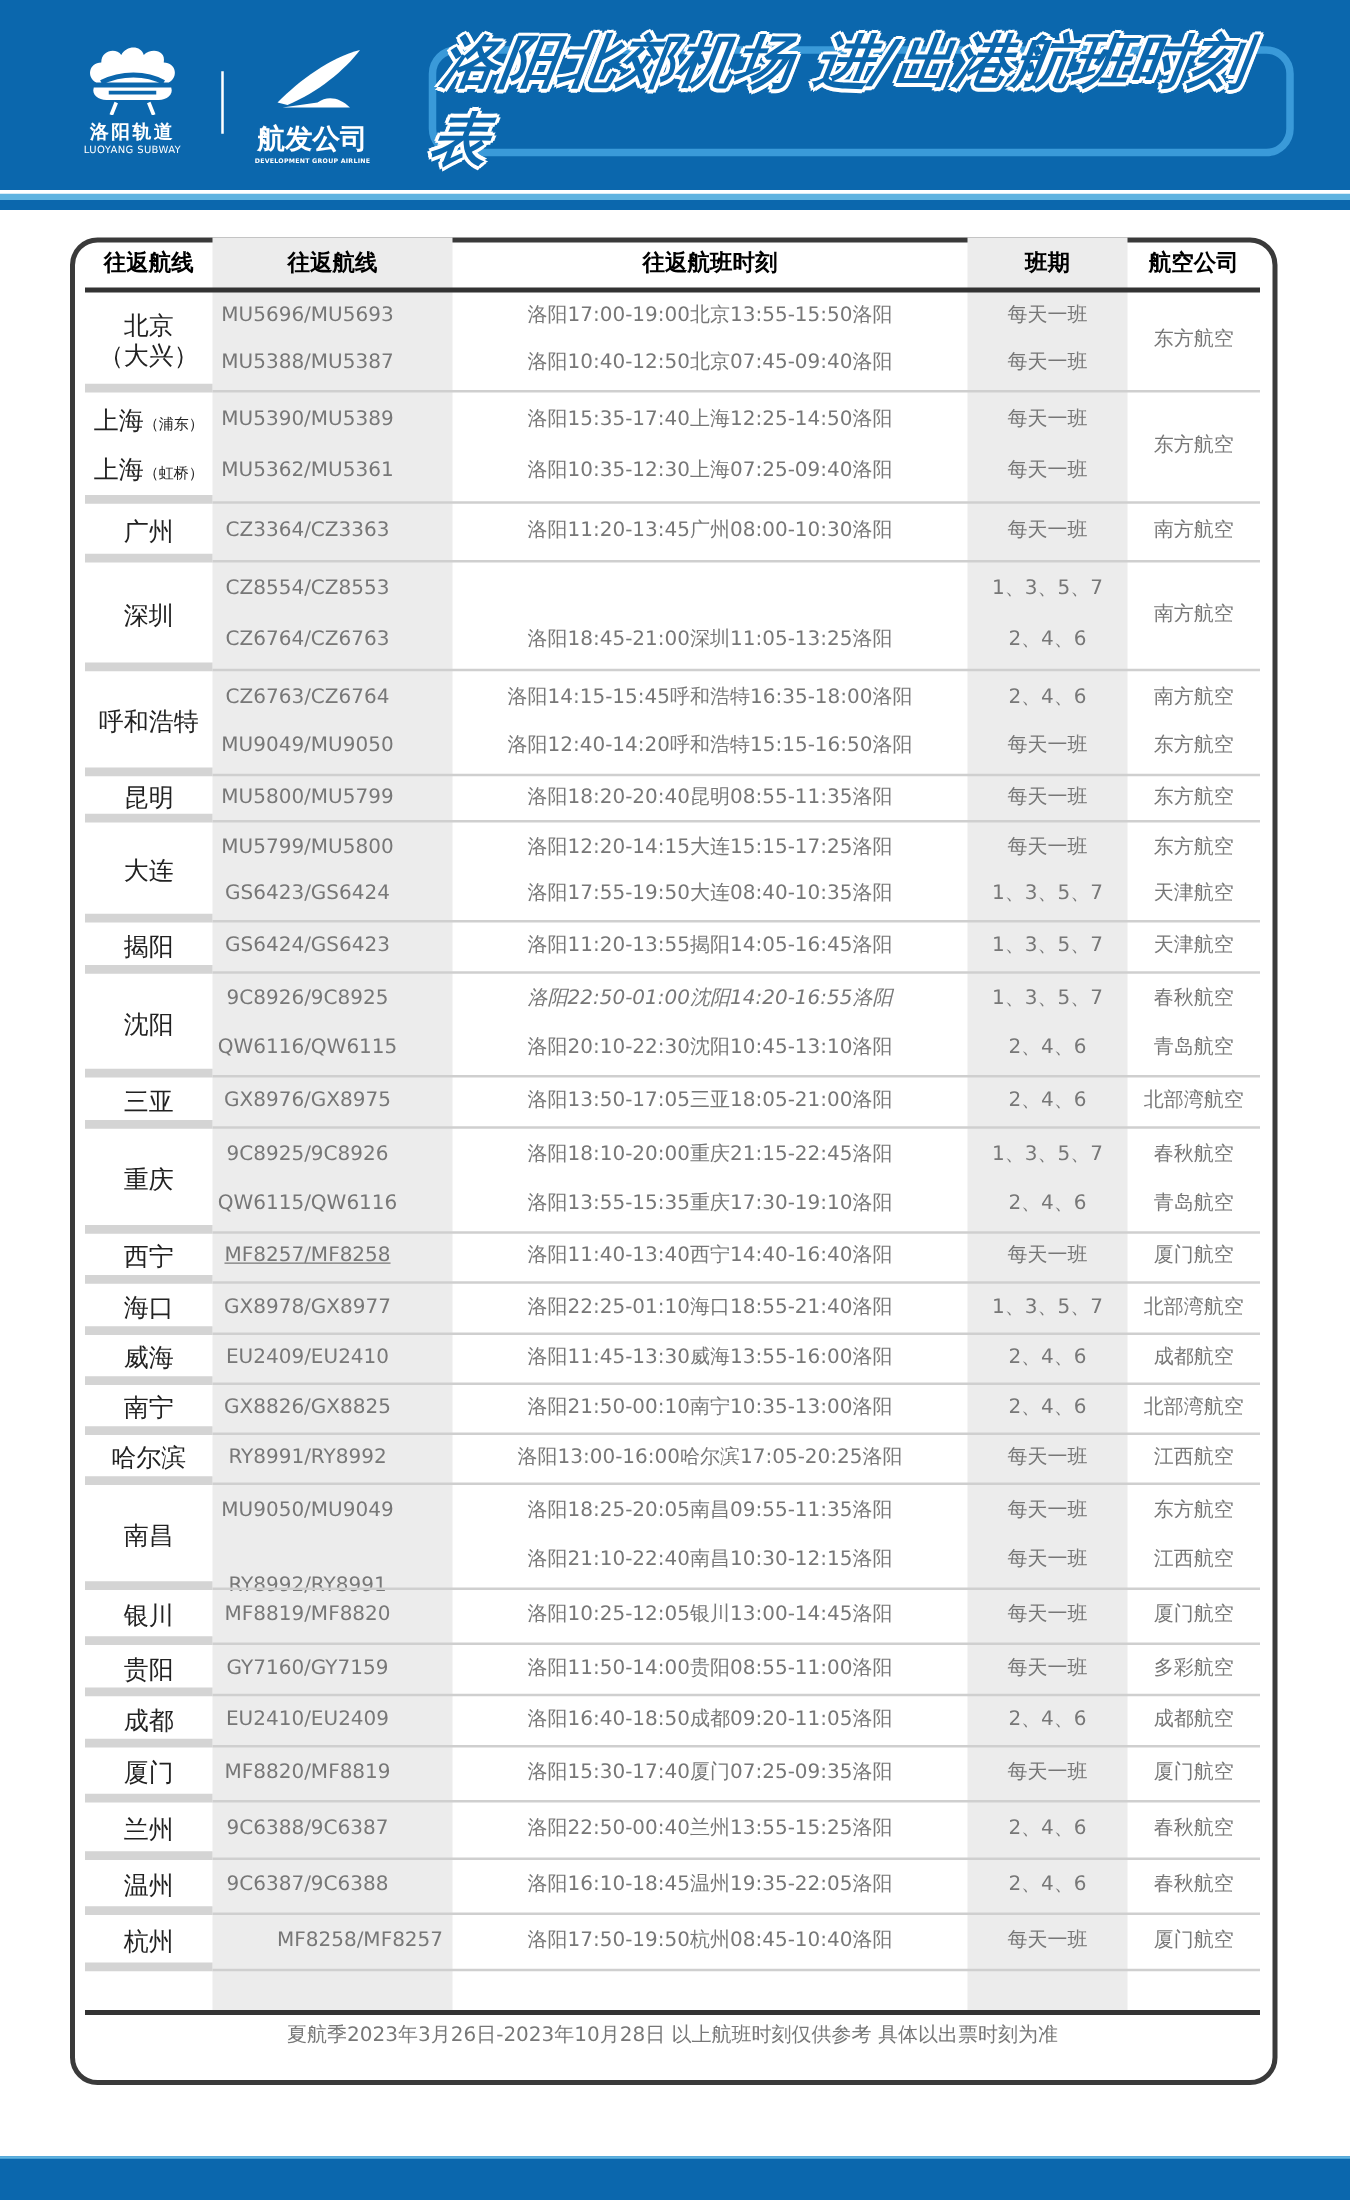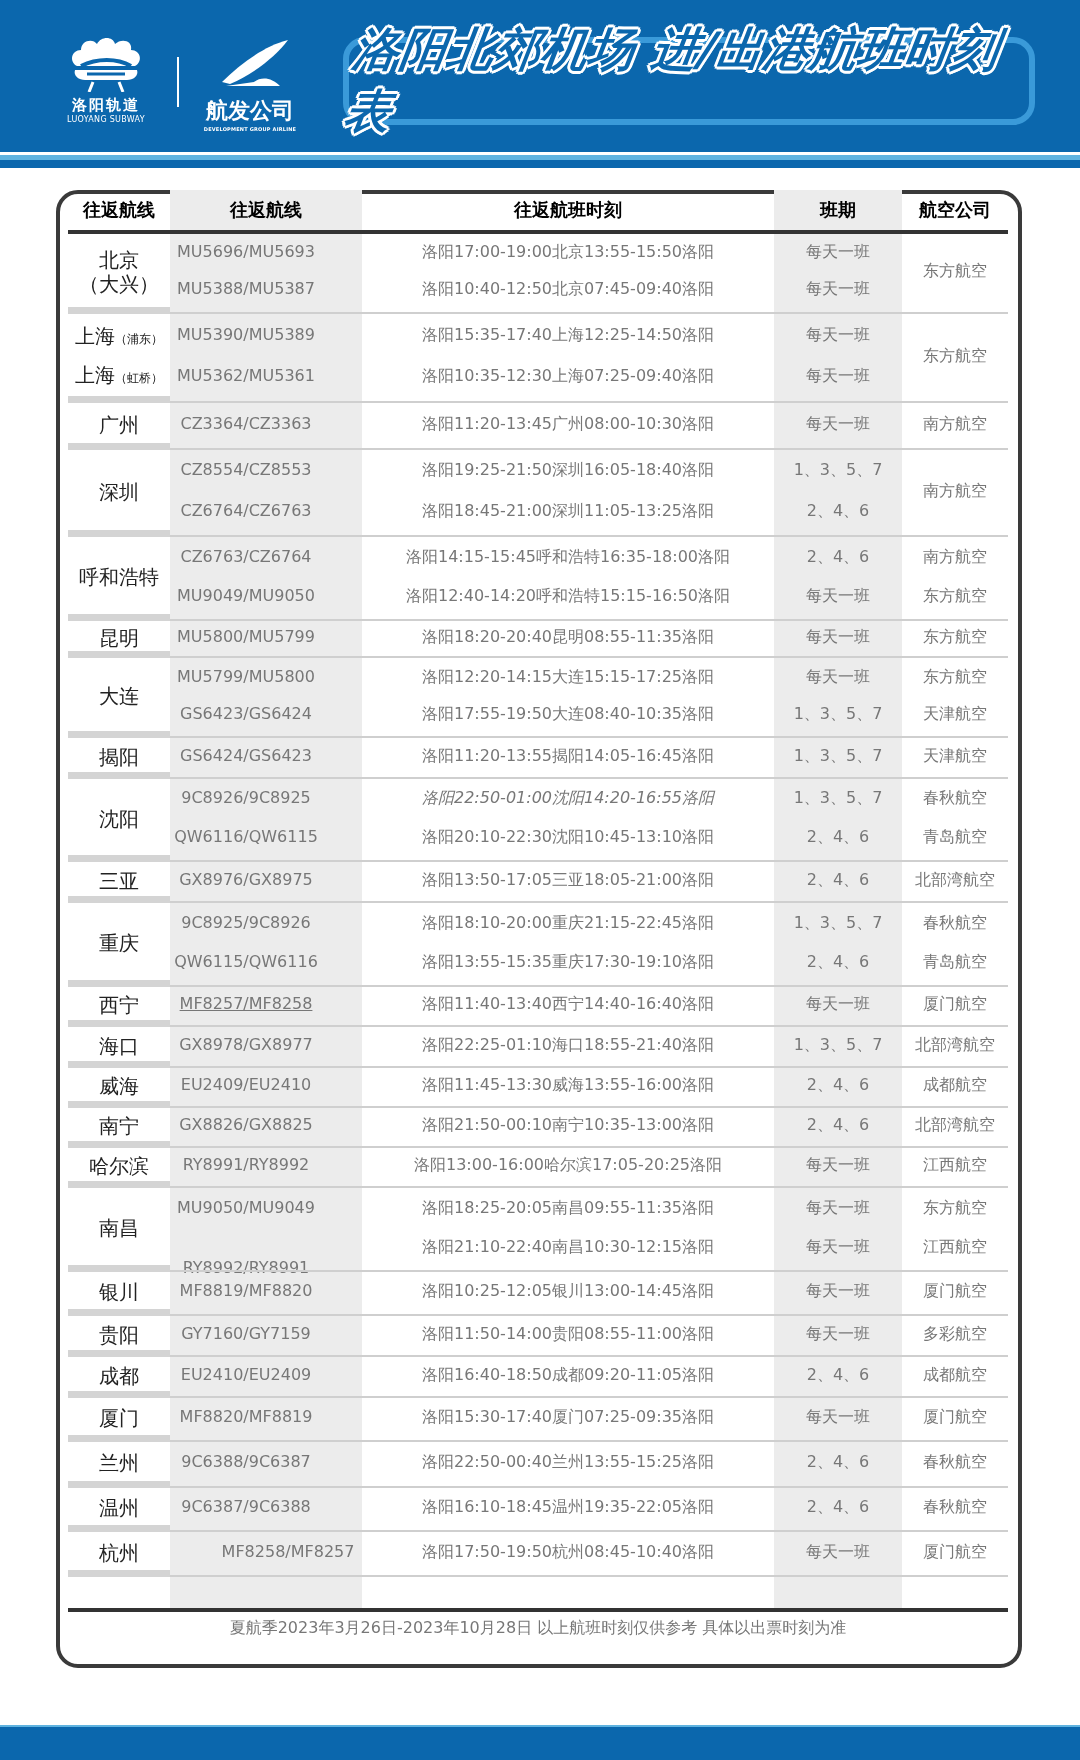--- a/index.html
+++ b/index.html
@@ -130,21 +130,20 @@
         <div class="cell c-sch" style="top: 11px;">每天一班</div>
         <div class="cell c-air" style="top: 11px;">南方航空</div>
         <div class="sep-route"></div>
         <div class="sep-line"></div>
       </div>
       <div class="row" style="top: 260px; height: 87px;">
         <div class="route" style="top: 0px; height: 83px;">
           <div>深圳</div>
         </div>
         <div class="cell c-no" style="top: 10px;">CZ8554/CZ8553</div>
-        <div class="cell c-time" style="top: 10px;">洛阳19:25-21:50深圳16:05-18:40洛阳</div>
         <div class="cell c-sch" style="top: 10px;">1、3、5、7</div>
         <div class="cell c-no" style="top: 51px;">CZ6764/CZ6763</div>
         <div class="cell c-time" style="top: 51px;">洛阳18:45-21:00深圳11:05-13:25洛阳</div>
         <div class="cell c-sch" style="top: 51px;">2、4、6</div>
         <div class="cell c-air" style="top: 31px;">南方航空</div>
         <div class="sep-route"></div>
         <div class="sep-line"></div>
       </div>
       <div class="row" style="top: 347px; height: 84px;">
         <div class="route" style="top: 0px; height: 80px;">

